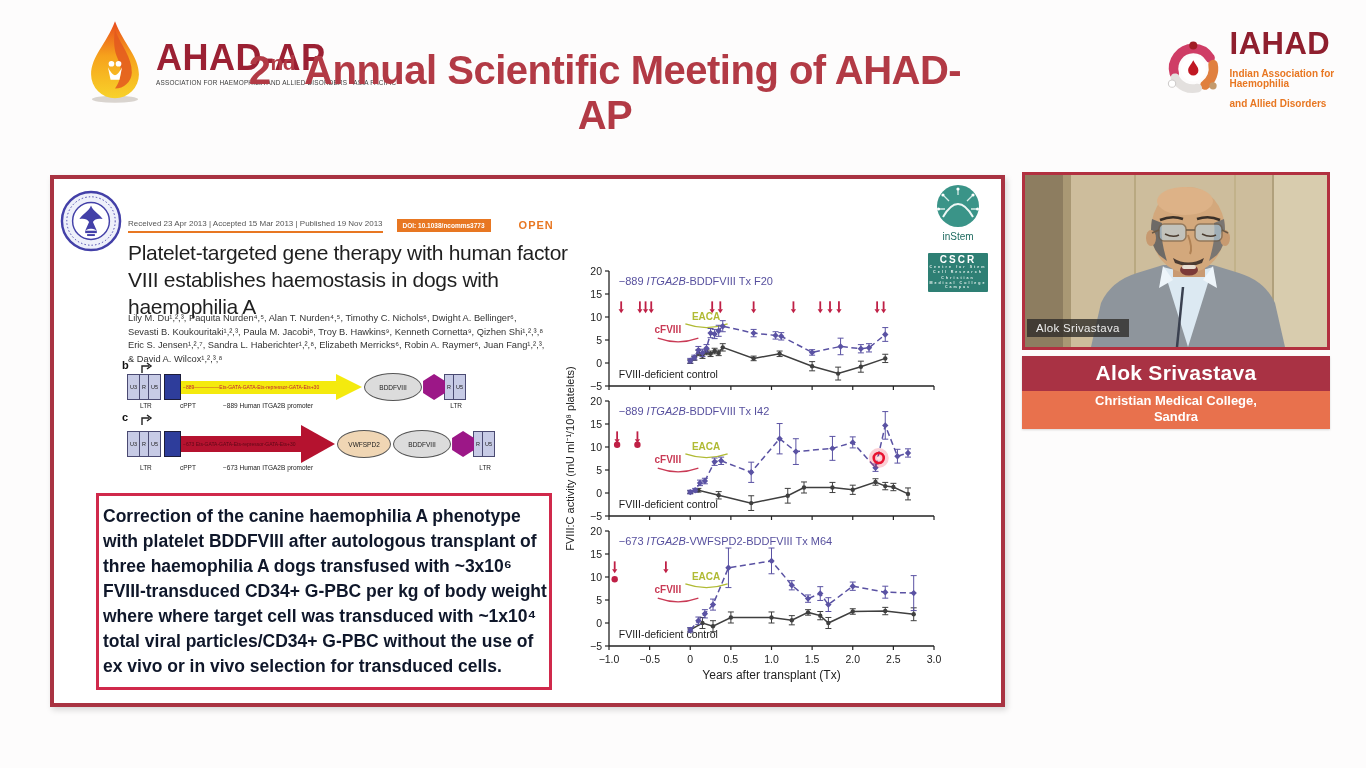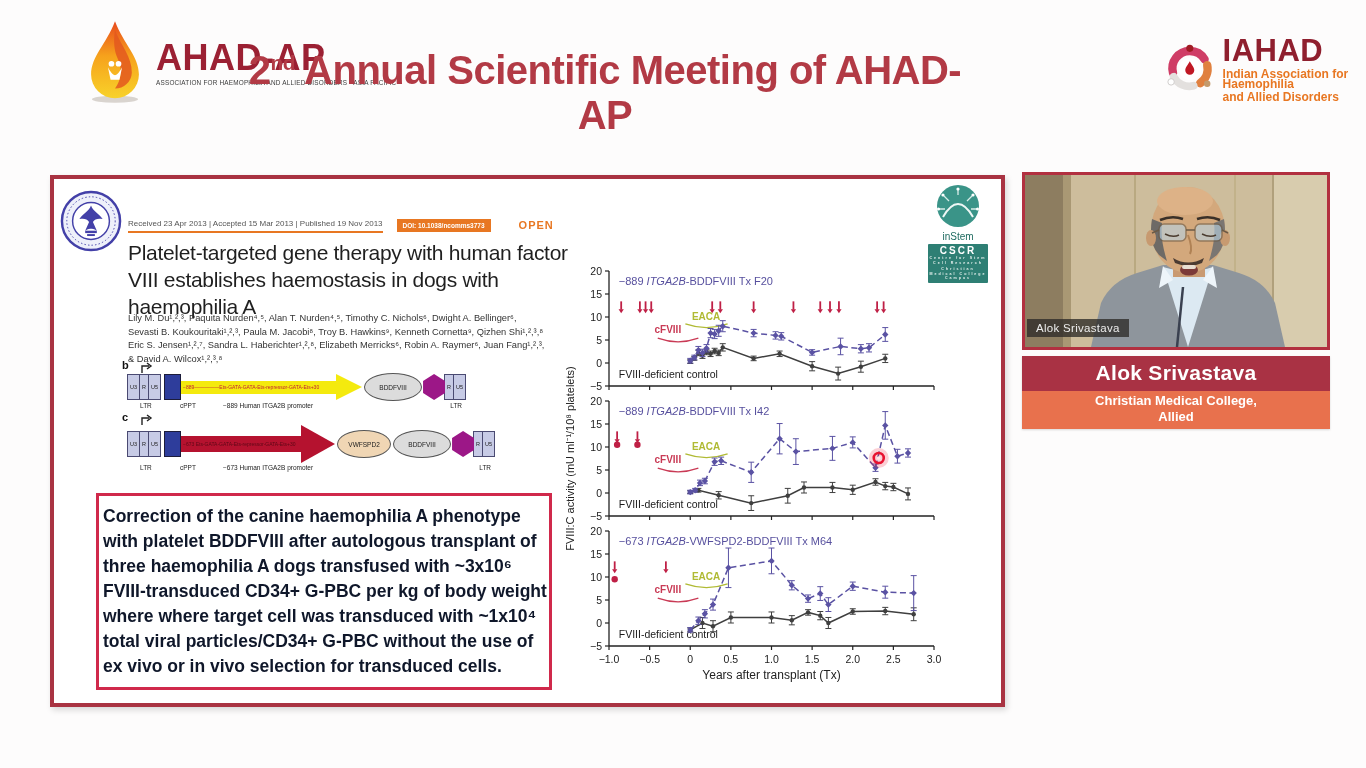--- a/index.html
+++ b/index.html
@@ -9,21 +9,21 @@
 
   
   .logo-left { position:absolute; left:84px; top:16px; display:flex; align-items:center; gap:10px; }
   .ahad-title { font-size:36px; font-weight:700; color:#9b2033; letter-spacing:0.5px; line-height:38px; }
   .ahad-tagline { font-size:6.4px; color:#3a3a3a; letter-spacing:0.2px; margin-top:2px; }
   .main-title { position:absolute; left:245px; top:48px; width:720px; text-align:center;
     font-size:40px; font-weight:700; color:#b23a45; letter-spacing:-0.5px; }
   .main-title sup { font-size:0.52em; vertical-align:super; }
   .logo-right { position:absolute; left:1164px; top:28px; display:flex; align-items:center; gap:7px; }
   .iahad-title { font-size:31px; font-weight:700; color:#8f1f2e; line-height:30px; letter-spacing:0.5px;}
-  .iahad-sub { font-size:12px; font-weight:700; color:#e87722; line-height:10px; margin-top:3px; }
+  .iahad-sub { font-size:10px; font-weight:700; color:#e87722; line-height:10px; margin-top:10px; }
 
   
   .slide { position:absolute; left:50px; top:175px; width:955px; height:532px;
     background:#fff; border:4px solid #a93342; box-shadow:2px 3px 6px rgba(0,0,0,.15); }
   .slide > * { position:absolute; }
 
   .paper-meta-row { left:74px; top:40px; display:flex; align-items:flex-start; gap:14px; }
   .paper-meta { font-size:8px; color:#555; border-bottom:2px solid #e87722; padding-bottom:3px; white-space:nowrap; }
   .doi-badge { background:#e87722; color:#fff; font-size:6.5px; font-weight:700; padding:3px 6px; white-space:nowrap; }
   .open-label { color:#e87722; font-size:11px; font-weight:700; letter-spacing:1px; margin-left:14px;text-align:center; }
@@ -70,21 +70,21 @@
   .summary-line { line-height:25px; white-space:nowrap; }
 
   
   #charts-svg { left:508px; top:82px; }
   svg text { font-family:"Liberation Sans", sans-serif; }
 
   
   .instem { left:874px; top:4px; width:60px; text-align:center; }
   .instem-name { font-size:10px; color:#1f6b60; margin-top:-2px; }
   .cscr-box { background:#2e7f74; color:#fff; font-weight:700; font-size:10px;
-    letter-spacing:2px; padding:1px 0 0 0; line-height:11px; margin-top:2px; border-radius:1px;}
+    letter-spacing:2px; padding:1px 0 0 0; line-height:11px; margin-top:11px; border-radius:1px;}
   .cscr-sub { font-size:3.6px; color:#e8f2ef; line-height:4.5px; padding-bottom:2px; }
 
   
   .webcam { position:absolute; left:1022px; top:172px; width:308px; height:178px;
     border:3px solid #b23040; background:#cdbd9c; }
   .nametag { position:absolute; left:2px; bottom:10px; background:rgba(45,42,40,0.78);
     color:#ececec; font-size:11.5px; padding:3px 9px; letter-spacing:0.3px; }
   .namecard { position:absolute; left:1022px; top:356px; width:308px; box-shadow:0 1px 2px rgba(0,0,0,.15); }
   .namecard-top { background:#a93244; color:#fff; font-size:21px; font-weight:700;
     text-align:center; padding:5px 0 6px 0; letter-spacing:0.3px; }
@@ -787,17 +787,17 @@
       <ellipse cx="164" cy="95" rx="9" ry="5.5" fill="#7c3a38"></ellipse>
       <rect x="157" y="90" width="14" height="4" rx="2" fill="#e8ded2"></rect>
     </svg>
     <div class="nametag">Alok Srivastava</div>
   </div>
 
   <div class="namecard">
     <div class="namecard-top">Alok Srivastava</div>
     <div class="namecard-bottom">
       <div>Christian Medical College,</div>
-      <div>Allied</div>
+      <div>Sandra</div>
     </div>
   </div>
 
 </div>
 
 </body></html>

